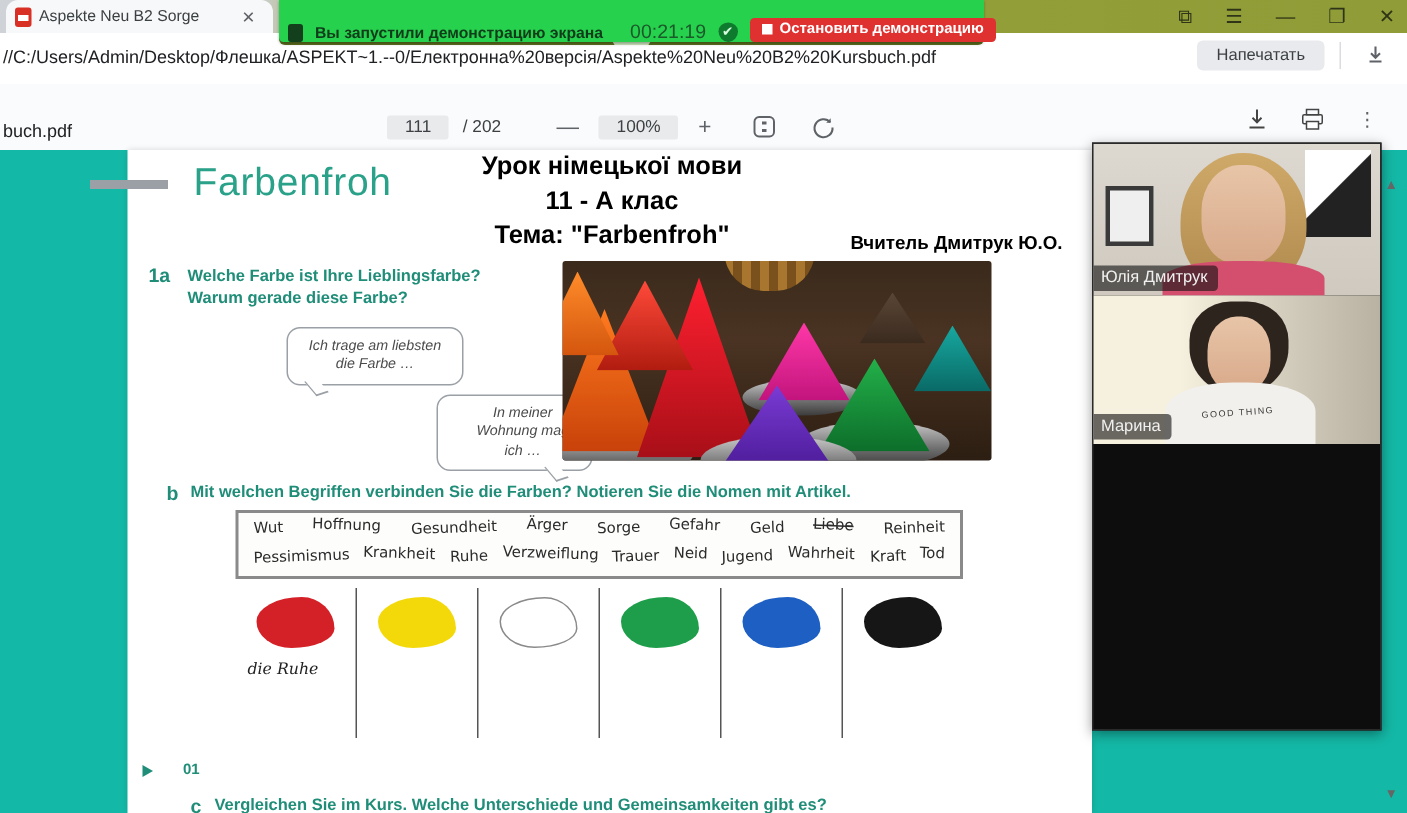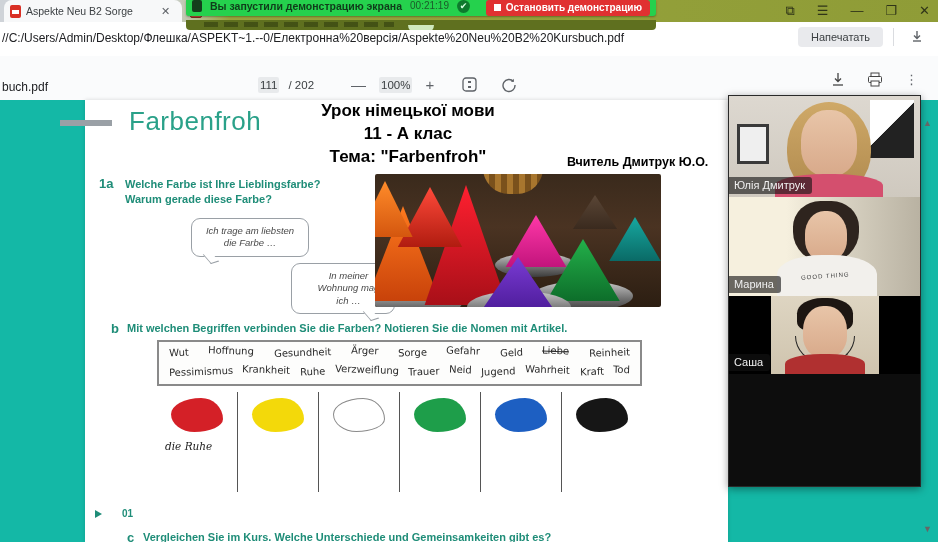--- a/index.html
+++ b/index.html
@@ -14,25 +14,25 @@
   .pdf-ico { width:11px; height:13px; background:#d93025; border-radius:2px; position:relative; flex:0 0 auto; }
   .pdf-ico:after { content:""; position:absolute; left:2px; top:5px; width:7px; height:4px; background:#fff; }
   .tab-title { font-size:10.5px; color:#3c4043; white-space:nowrap; overflow:hidden; text-overflow:ellipsis; width:130px; }
   .tab-x { font-size:11px; color:#5f6368; cursor:pointer; }
   .tab2-ico { position:absolute; left:190px; top:4px; width:12px; height:14px; background:#c5493a; border-radius:2px; border:1px solid #7c2a1f; }
 
   .winctl { position:absolute; right:8px; top:2px; display:flex; gap:22px; align-items:center; height:18px; }
   .winctl span { color:#2f3418; font-size:13px; line-height:18px; }
 
   
-  .sharebar { position:absolute; left:186px; top:0; width:470px; height:16px; background:#25d14d;
-    border-radius:0 0 3px 3px; display:flex; align-items:flex-start; padding:0 6px; gap:8px; box-shadow:0 1px 2px rgba(0,0,0,.3); z-index:30; }
+  .sharebar { position:absolute; left:186px; top:0; width:470px; height:28px; background:#25d14d;
+    border-radius:0 0 3px 3px; display:flex; align-items:flex-end; padding:0 6px; gap:8px; box-shadow:0 1px 2px rgba(0,0,0,.3); z-index:30; }
   .share-ico { width:10px; height:12px; background:#143f1c; border-radius:2px; flex:0 0 auto; }
   .share-msg { font-size:10.5px; font-weight:bold; color:#103c1a; white-space:nowrap; }
-  .share-timer { font-size:10px; color:#1c5a2a; white-space:nowrap; }
+  .share-timer { font-size:13px; color:#1c5a2a; margin-left:10px; white-space:nowrap; }
   .shield { width:13px; height:13px; background:#0e7a2d; border-radius:50% 50% 50% 50%/45% 45% 55% 55%; color:#d6ffe0;
     font-size:9px; text-align:center; line-height:13px; flex:0 0 auto; }
   .stopbtn { margin-left:auto; background:#e03131; border-radius:3px; color:#fff; font-size:10px; font-weight:bold;
     padding:2px 8px 3px 8px; display:flex; align-items:center; gap:5px; cursor:pointer; white-space:nowrap; }
   .stopbtn i { width:7px; height:7px; background:#fff; display:inline-block; }
   .sharebar-sub { position:absolute; left:186px; top:20px; width:470px; height:10px; background:#5f701f;
     border-radius:0 0 4px 4px; z-index:29; overflow:hidden; }
   .sharebar-sub .blur { position:absolute; left:18px; top:2px; width:190px; height:5px;
     background:repeating-linear-gradient(90deg,#3c4a12 0 14px,transparent 14px 20px); opacity:.8; }
   .sharebar-notch { position:absolute; left:50%; transform:translateX(-50%); bottom:-3px; width:26px; height:8px;
@@ -43,21 +43,21 @@
   .url { position:absolute; left:2px; top:9px; font-size:12px; color:#202124; white-space:nowrap; }
   .printbtn { position:absolute; right:55px; top:5px; background:#e9eaed; border-radius:4px; font-size:11px;
     color:#3c4043; padding:4px 13px; cursor:pointer; }
   .url-divider { position:absolute; right:44px; top:6px; width:1px; height:18px; background:#dadce0; }
   .dl-ico { position:absolute; right:14px; top:7px; }
 
   
   .pdfbar { position:absolute; left:0; top:56px; width:938px; height:44px; background:#fafbfc; }
   .pdfname { position:absolute; left:2px; top:24px; font-size:12px; color:#202124; }
   .pagectl { position:absolute; left:258px; top:20px; display:flex; align-items:center; gap:9px; }
-  .chip { background:#e8eaec; border-radius:2px; padding:2px 2px; font-size:11.5px; color:#3c4043; }
+  .chip { background:#e8eaec; border-radius:2px; padding:2px 12px; font-size:11.5px; color:#3c4043; }
   .pg-sep { font-size:11.5px; color:#3c4043; }
   .zbtn { font-size:15px; color:#5f6368; cursor:pointer; padding:0 4px; }
   .toolico { margin-left:14px; cursor:pointer; display:flex; align-items:center; }
   .pdf-right-icons { position:absolute; right:20px; top:16px; display:flex; gap:22px; align-items:center; }
   .kebab { font-size:13px; color:#5f6368; letter-spacing:0; }
 
   
   .canvas { position:absolute; left:0; top:100px; width:938px; height:442px; background:#14b8a6; }
   .page { position:absolute; left:85px; top:0; width:643px; height:442px; background:#fff; box-shadow:0 0 4px rgba(0,0,0,.15); }
   .graybar { position:absolute; left:-25px; top:20px; width:52px; height:6px; background:#9aa0a6; }
@@ -334,25 +334,16 @@
 
   <div class="vtile t2">
     <div class="hair" style="left:64px; top:4px; width:66px; height:62px; background:#2e241e; border-radius:50% 50% 60% 60%;"></div>
     <div class="face" style="left:76px; top:14px; width:42px; height:50px;"></div>
     <div class="torso" style="left:48px; top:58px; width:100px; height:42px; background:#f2f0ec;"></div>
     <div style="position:absolute; left:72px; top:76px; font-size:6px; color:#3a3a3a; transform:rotate(-4deg); letter-spacing:1px;">GOOD THING</div>
     <div class="vname">Марина</div>
   </div>
 
 
-  <div class="vtile t4">
-    <div class="t4-inner">
-      <div class="hair" style="left:26px; top:2px; width:56px; height:34px; background:#1d1612; border-radius:45% 45% 30% 30%;"></div>
-      <div class="face" style="left:32px; top:10px; width:44px; height:52px;"></div>
-      <div style="position:absolute; left:24px; top:40px; width:60px; height:26px; border:1.5px solid #222; border-top:none; border-radius:0 0 30px 30px; background:transparent;"></div>
-      <div class="torso" style="left:14px; top:58px; width:80px; height:22px; background:#b03030;"></div>
-    </div>
-    <div class="vname">Саша</div>
-  </div>
 </div>
 
 <span class="scroll-arrow" style="right:6px; top:118px;">▲</span>
 <span class="scroll-arrow" style="right:6px; bottom:8px;">▼</span>
 
 </body></html>

